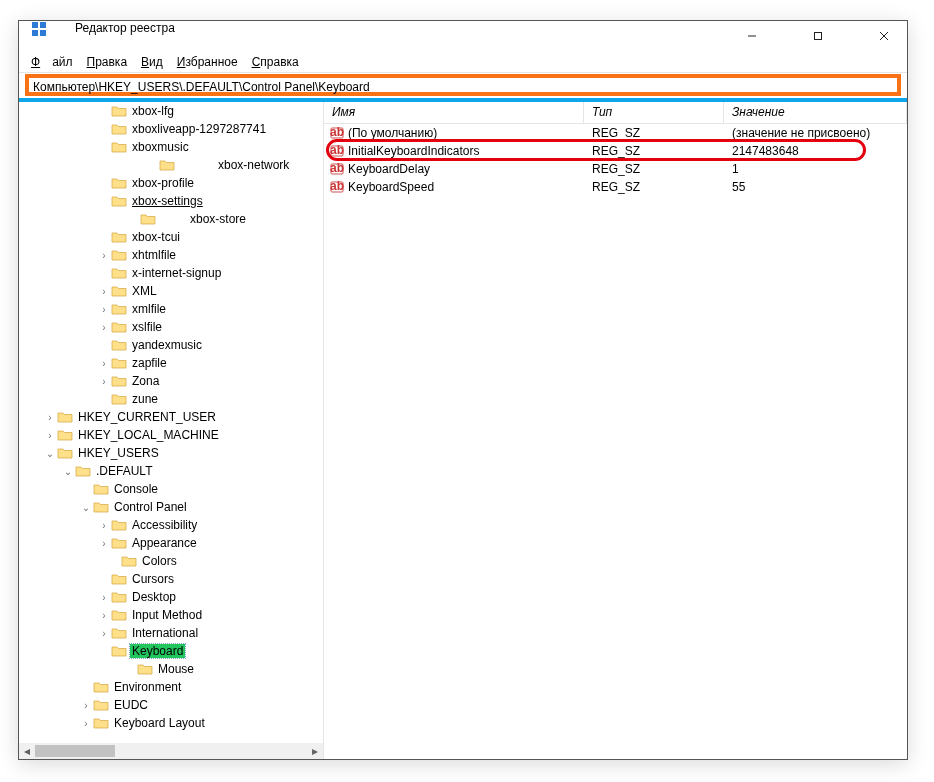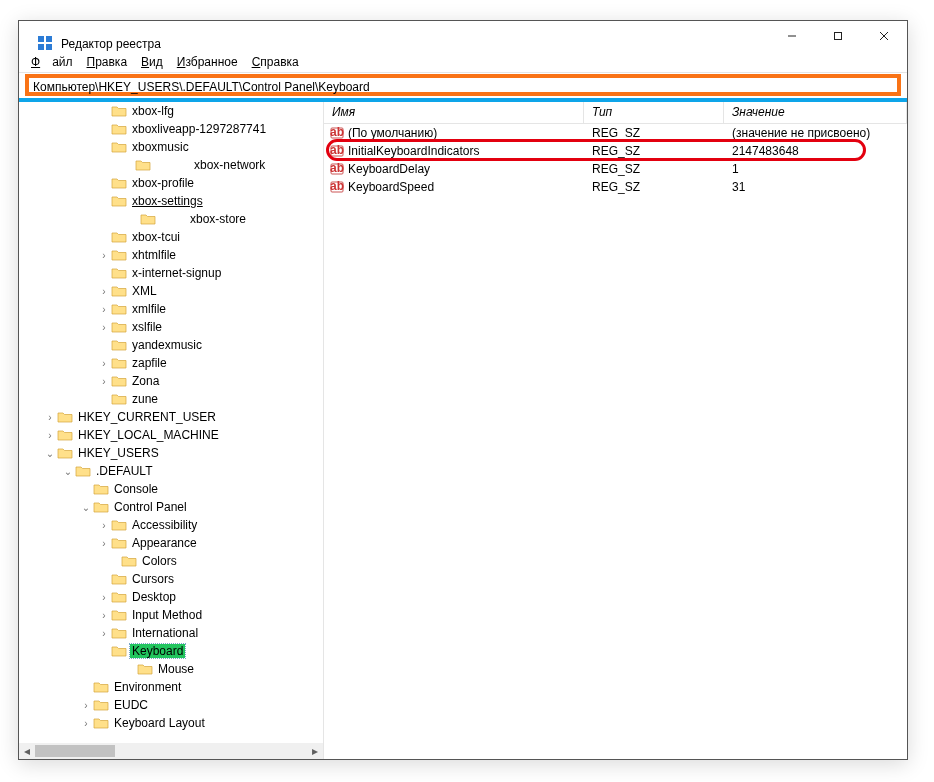--- a/index.html
+++ b/index.html
@@ -1,18 +1,18 @@
 <!DOCTYPE html>
 <html><head>
 <meta charset="utf-8">
 <style>
 * { box-sizing: border-box; margin: 0; padding: 0; font-family: "Segoe UI", Tahoma, sans-serif; font-size: 12px; }
 body { background: #fff; width: 934px; height: 782px; overflow: hidden; padding: 20px 26px 0 18px; }
 .window { border: 1px solid #555; width: 100%; height: 740px; background: #fff; display: flex; flex-direction: column; box-shadow: 0 4px 20px rgba(0,0,0,.15); }
-.titlebar { height: 30px; background: #fff; display: flex; align-items: flex-end; padding-left: 18px; }
+.titlebar { height: 30px; background: #fff; display: flex; align-items: flex-start; padding-left: 12px; gap: 20px; }
 .titlebar .icon { width: 16px; height: 16px; margin-right: 8px; display:inline-block; }
 .titlebar .icon svg { width:16px; height:16px; }
 .titlebar .title { flex: 1; font-size: 12px; }
 .winbtn { width: 46px; height: 30px; display: flex; align-items: center; justify-content: center; color: #222; }
 .menubar { height: 22px; display: flex; align-items: center; padding: 0 6px; gap: 2px; border-bottom: 1px solid #e5e5e5; }
 .menubar span { padding: 2px 6px; }
 .menubar span u { text-decoration: underline; }
 .addressbar { height: 22px; border: 4px solid #f97316; margin: 1px 6px 2px 6px; padding: 2px 4px; font-size: 12px; background: #fff; }
 .content { flex: 1; display: flex; overflow: hidden; border-top: 4px solid #0ea5e9; }
 .tree { width: 305px; border-right: 1px solid #e5e5e5; overflow: hidden; position: relative; padding: 2px 0 0 0; }
@@ -102,21 +102,21 @@
           </div>
           <div class="node" style="padding-left: 78px;">
             <span class="exp"></span>
             <span class="fld">
               <svg width="16" height="14" viewBox="0 0 16 14">
                 <path d="M1 3 h5 l1.5 1.5 H15 V12 H1 Z" fill="#ffe08a" stroke="#d4a53a" stroke-width="0.7"></path>
               </svg>
             </span>
             <span class="lbl">xboxmusic</span>
           </div>
-          <div class="node" style="padding-left: 64px; gap: 38px;">
+          <div class="node" style="padding-left: 88px; gap: 38px;">
             <span class="exp"></span>
             <span class="fld">
               <svg width="16" height="14" viewBox="0 0 16 14">
                 <path d="M1 3 h5 l1.5 1.5 H15 V12 H1 Z" fill="#ffe08a" stroke="#d4a53a" stroke-width="0.7"></path>
               </svg>
             </span>
             <span class="lbl">xbox-network</span>
           </div>
           <div class="node" style="padding-left: 78px;">
             <span class="exp"></span>
@@ -448,19 +448,19 @@
           </div>
           <div class="vrow">
             <div class="c1">
               <span class="reg-ico"><svg width="14" height="14" viewBox="0 0 14 14">
                   <rect x="1" y="2" width="12" height="10" rx="1" fill="#fff" stroke="#c55"></rect>
                   <text x="7" y="10" text-anchor="middle" font-size="7" fill="#c33" font-weight="bold">ab</text>
                 </svg></span>
               <span>KeyboardSpeed</span>
             </div>
             <div class="c2">REG_SZ</div>
-            <div class="c3">31</div>
+            <div class="c3">55</div>
           </div>
         </div>
     <div class="highlight-ring" style="left: 2px; top: 37px; width: 540px; height: 22px;"></div>
       </div>
   </div>
 </div>
 
 </body></html>

